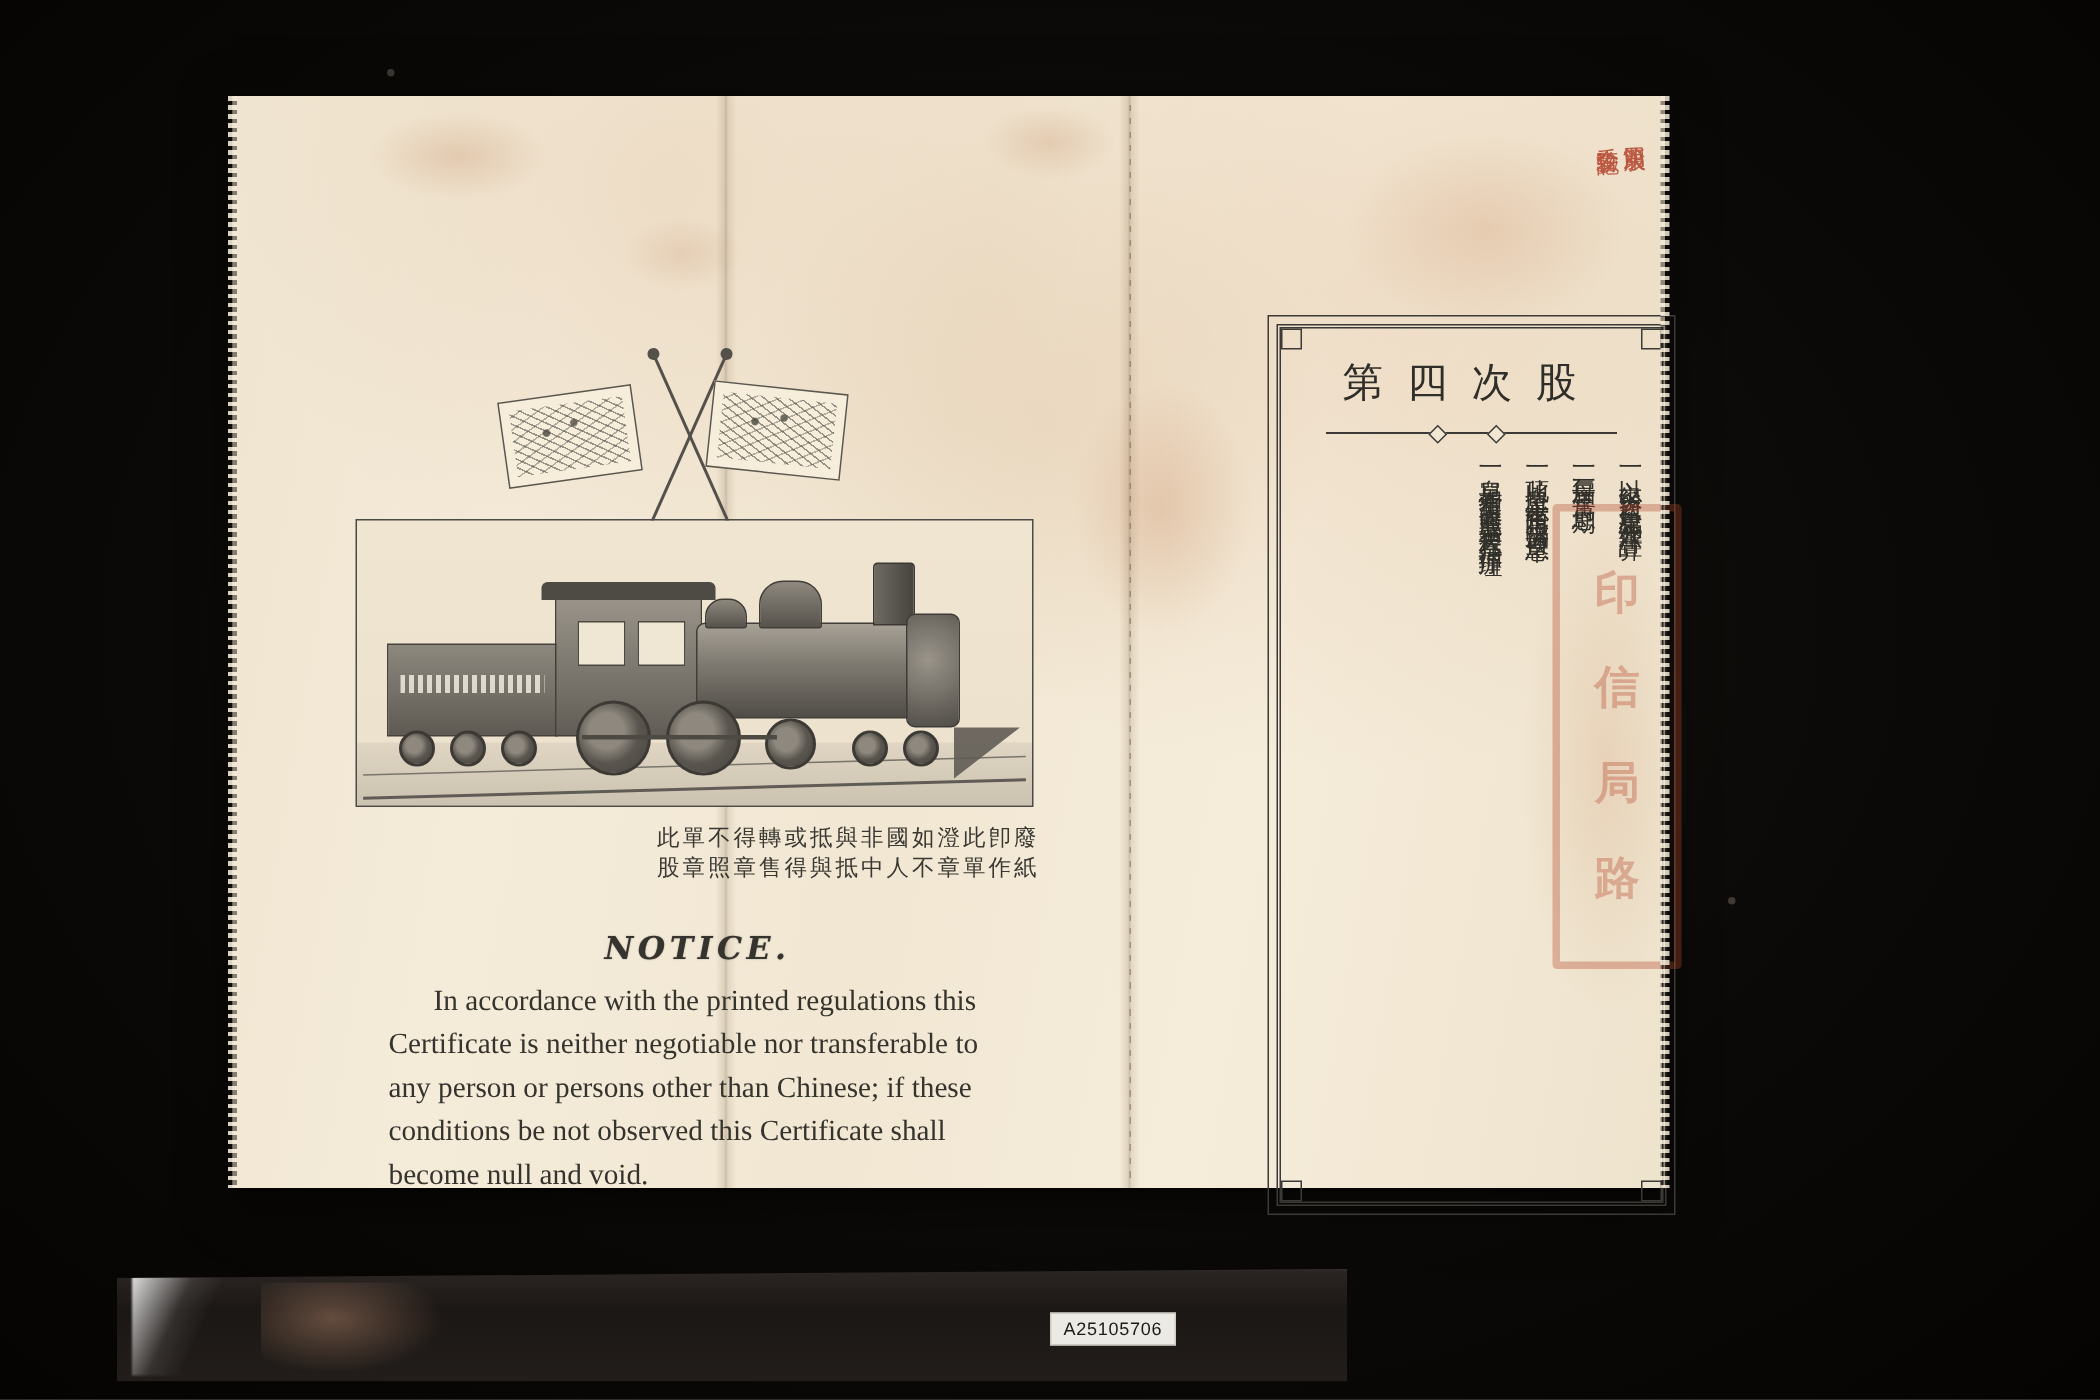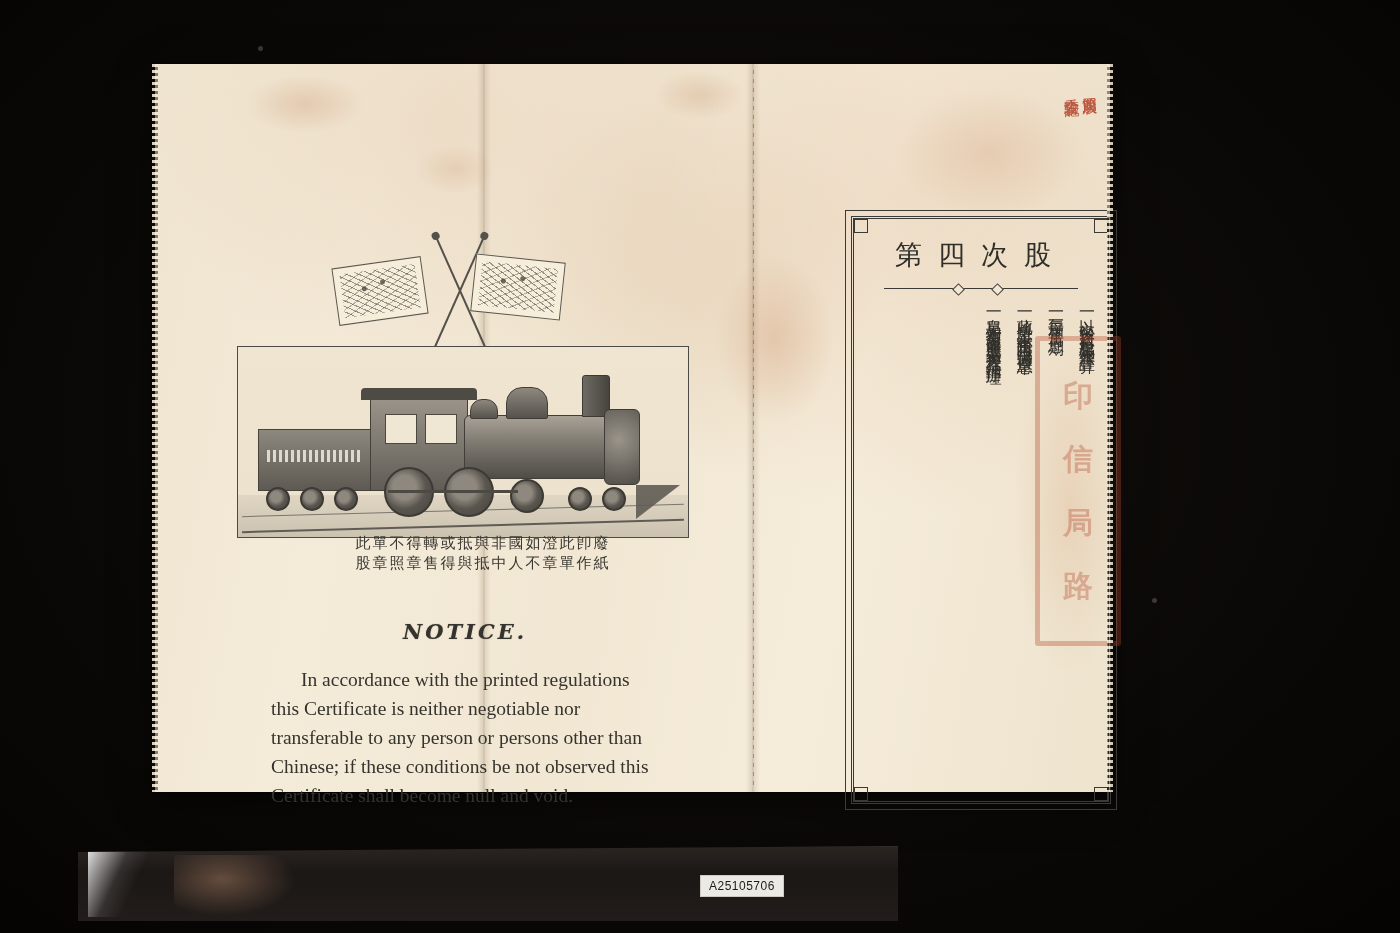--- a/index.html
+++ b/index.html
@@ -269,29 +269,29 @@
   .w-mid  { width: 30px; height: 30px; bottom: 24px; }
   .w-sm   { width: 20px; height: 20px; bottom: 26px; }
   .rod {
     position: absolute; height: 3px; background: #4d4a44; bottom: 44px;
   }
 
   
   #cn-caption {
     position: absolute;
     left: 118px;
-    top: 469px;
+    top: 484px;
     width: 420px;
     color: #3a3832;
     font-family: "DejaVu Serif", serif;
     font-size: 15px;
     line-height: 20px;
     letter-spacing: 2px;
     direction: rtl;
-    text-align: center;
+    text-align: right;
   }
   #cn-caption .line { white-space: nowrap; }
 
   
   #notice-title {
     position: absolute;
     left: 248px;
     top: 555px;
     font-family: "DejaVu Serif", serif;
     font-weight: bold;
@@ -304,21 +304,21 @@
   #notice-body {
     position: absolute;
     left: 100px;
     top: 585px;
     width: 420px;
     font-family: "Liberation Serif", serif;
     font-size: 19.5px;
     line-height: 29px;
     color: #35332d;
   }
-  #notice-body p { margin: 16px; }
+  #notice-body p { margin: 4px; }
   #notice-body .indent { text-indent: 30px; }
 
   
   #cn-panel {
     position: absolute;
     left: 690px;
     top: 146px;
     width: 262px;
     height: 590px;
     border: 1px solid #3b3a36;

